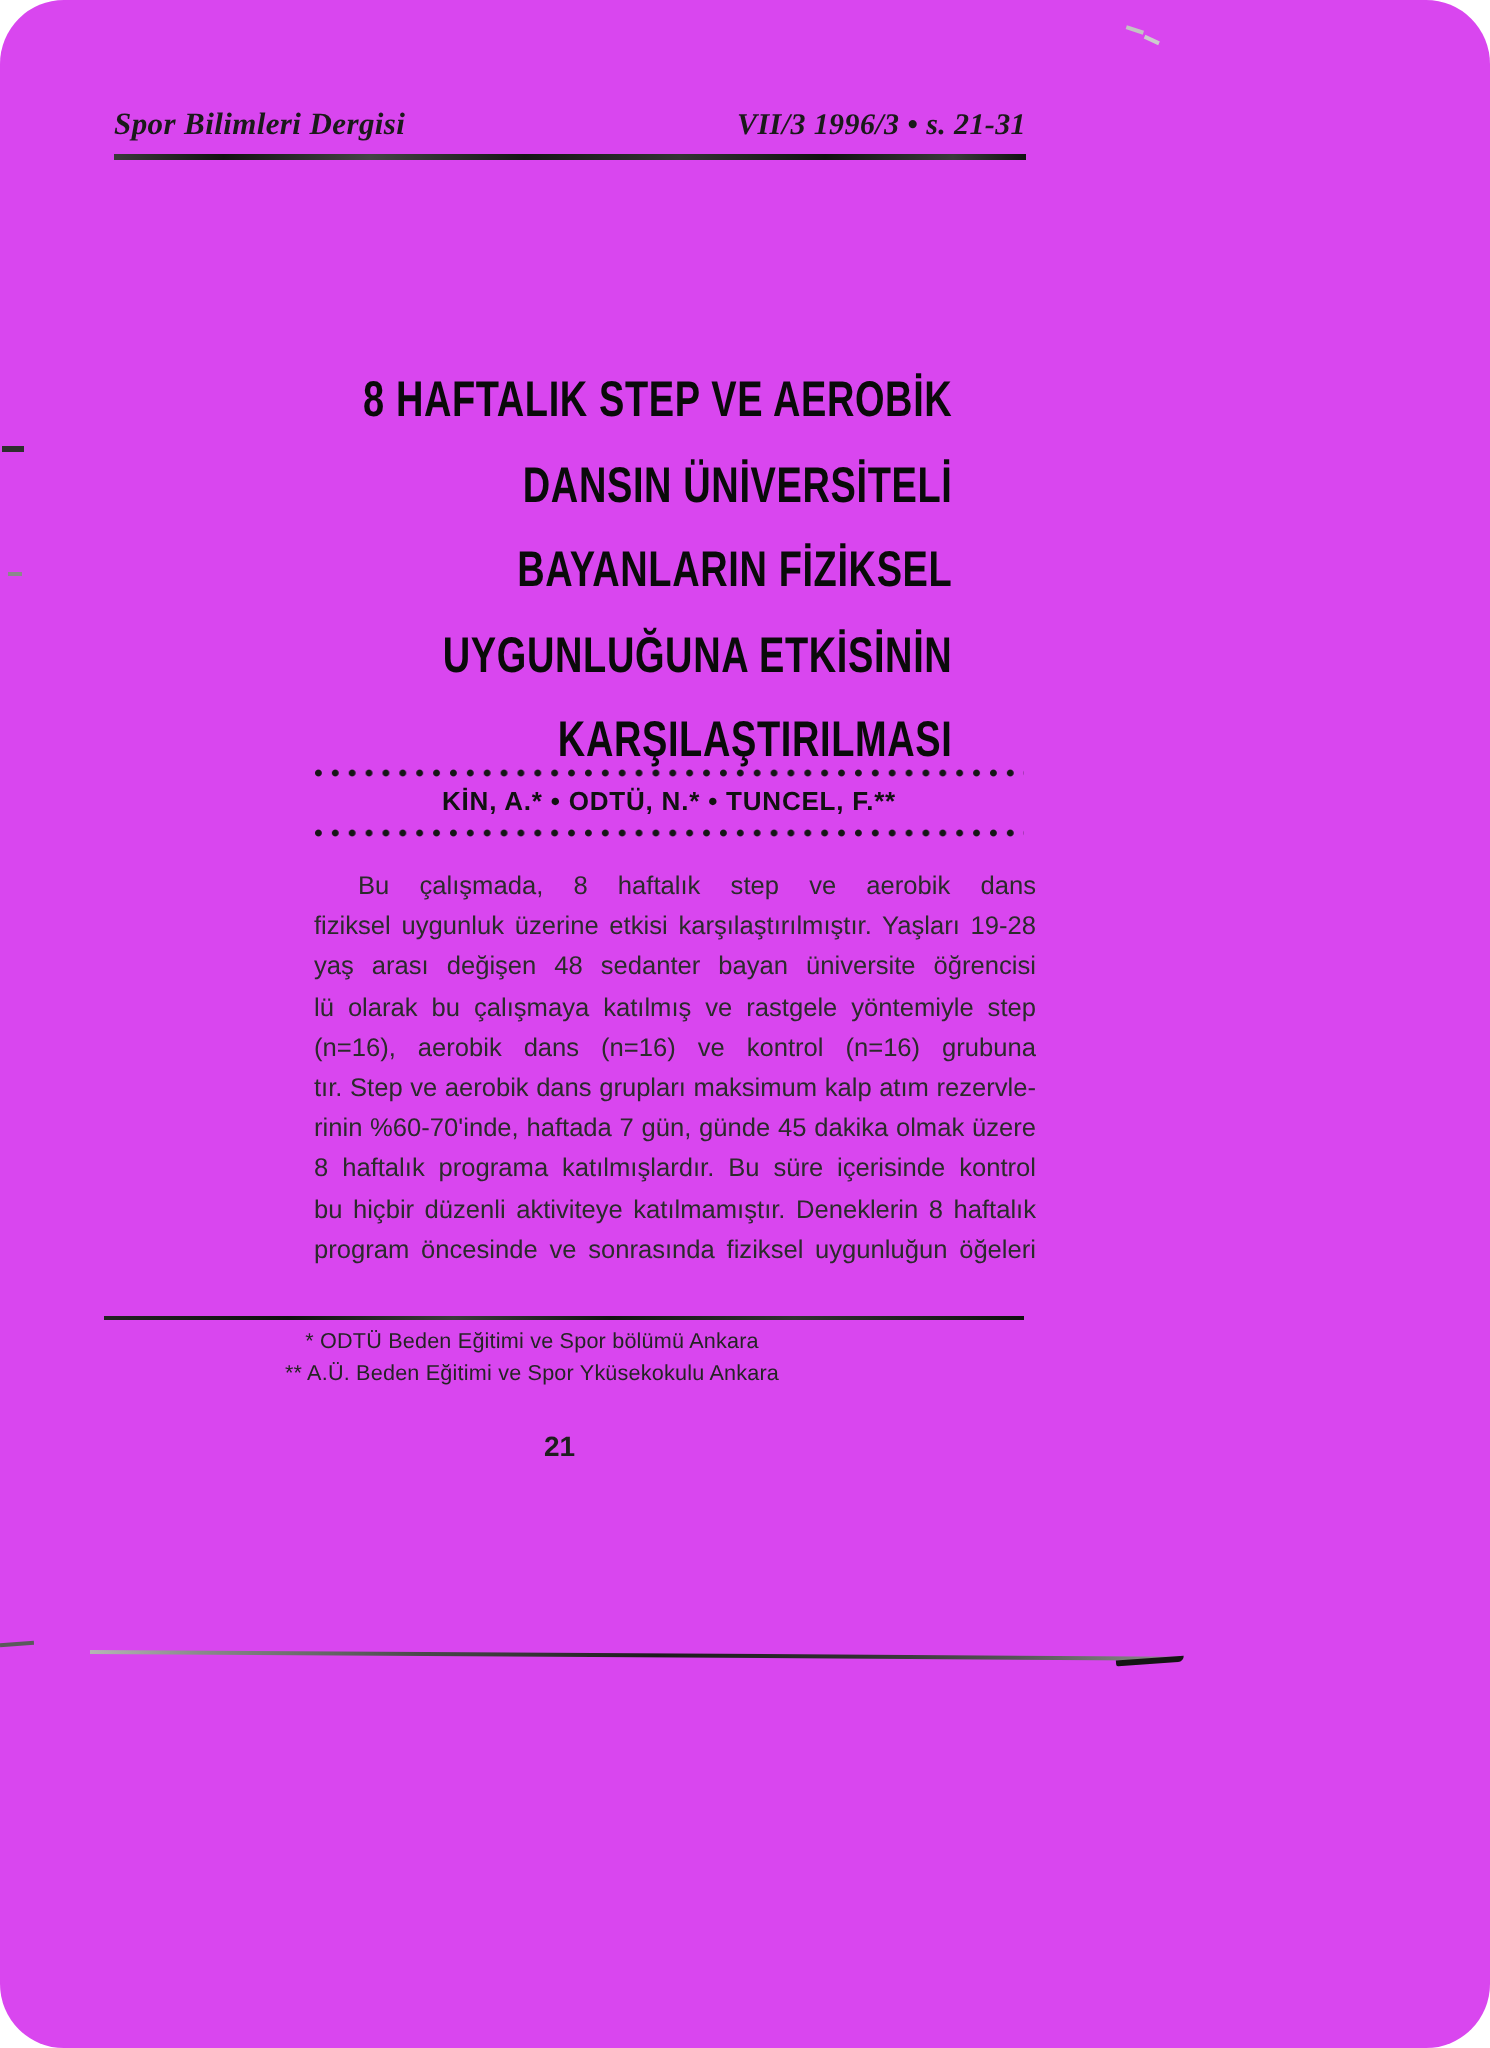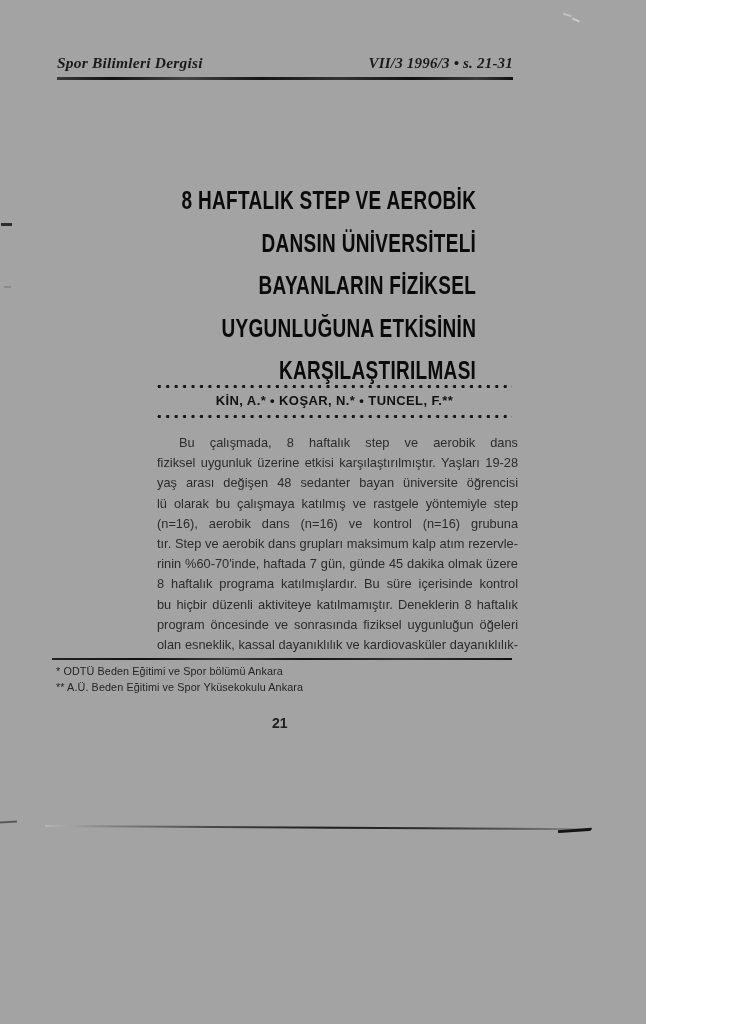--- a/index.html
+++ b/index.html
@@ -1,21 +1,22 @@
 <!DOCTYPE html>
 <html><head>
 <meta charset="utf-8">
 <style>
   html,body{margin:0;padding:0;}
   .page{
     position:relative;
-    width:646px;height:1024px;
-    background:#a3a3a3;
+    width:745px;height:1024px;
+    background:#d946ef;
     overflow:hidden;
     font-family:"Liberation Sans",sans-serif;
+    border-radius:32px;
   }
   
   .journal-header{
     position:absolute;left:57px;top:54px;width:456px;
     display:flex;justify-content:space-between;align-items:baseline;
     font-family:"Liberation Serif",serif;
     font-style:italic;font-weight:bold;
     color:#1a1a1a;
   }
   .journal-name{font-size:15.5px;letter-spacing:.2px;}
@@ -61,21 +62,21 @@
     height:20.2px;overflow:hidden;
   }
   .abs-line.first{text-indent:22px;}
   
   .footnote-rule{
     position:absolute;left:52px;top:658px;width:460px;height:2.2px;
     background:linear-gradient(90deg,#222 0%,#0f0f0f 20%,#3a3a3a 38%,#121212 55%,#303030 75%,#101010 100%);
   }
   .footnotes{
     position:absolute;left:56px;top:663px;width:420px;
-    color:#242424;font-size:10.8px;line-height:16px;letter-spacing:.1px;
+    color:#242424;font-size:10.8px;line-height:16px;letter-spacing:.1px;text-align:center;
   }
   
   .page-number{
     position:absolute;left:272px;top:715px;
     color:#1e1e1e;font-size:14px;font-weight:bold;
   }
   
   .artifact{position:absolute;}
   .margin-dash-1{left:1px;top:223px;width:11px;height:3px;background:#2e2e2e;}
   .margin-dash-2{left:4px;top:286px;width:7px;height:2px;background:#8a8a8a;}
@@ -102,35 +103,34 @@
 
   <div class="article-title">
     <div class="title-line">8 HAFTALIK STEP VE AEROBİK</div>
     <div class="title-line">DANSIN ÜNİVERSİTELİ</div>
     <div class="title-line">BAYANLARIN FİZİKSEL</div>
     <div class="title-line">UYGUNLUĞUNA ETKİSİNİN</div>
     <div class="title-line">KARŞILAŞTIRILMASI</div>
   </div>
 
   <div class="dotline one"></div>
-  <div class="authors-line">KİN, A.* • KOŞAR, N.* • TUNCEL, F.**</div>
+  <div class="authors-line">KİN, A.* • ODTÜ, N.* • TUNCEL, F.**</div>
   <div class="dotline two"></div>
 
   <div class="abstract">
     <div class="abs-line first">Bu çalışmada, 8 haftalık step ve aerobik dans uygulamasının</div>
     <div class="abs-line">fiziksel uygunluk üzerine etkisi karşılaştırılmıştır. Yaşları 19-28</div>
     <div class="abs-line">yaş arası değişen 48 sedanter bayan üniversite öğrencisi gönül-</div>
     <div class="abs-line">lü olarak bu çalışmaya katılmış ve rastgele yöntemiyle step</div>
     <div class="abs-line">(n=16), aerobik dans (n=16) ve kontrol (n=16) grubuna ayrılmış-</div>
     <div class="abs-line">tır. Step ve aerobik dans grupları maksimum kalp atım rezervle-</div>
     <div class="abs-line">rinin %60-70'inde, haftada 7 gün, günde 45 dakika olmak üzere</div>
     <div class="abs-line">8 haftalık programa katılmışlardır. Bu süre içerisinde kontrol gru-</div>
     <div class="abs-line">bu hiçbir düzenli aktiviteye katılmamıştır. Deneklerin 8 haftalık</div>
     <div class="abs-line">program öncesinde ve sonrasında fiziksel uygunluğun öğeleri</div>
-    <div class="abs-line">olan esneklik, kassal dayanıklılık ve kardiovasküler dayanıklılık-</div>
   </div>
 
   <div class="footnote-rule"></div>
   <div class="footnotes">
     <div>* ODTÜ Beden Eğitimi ve Spor bölümü Ankara</div>
     <div>** A.Ü. Beden Eğitimi ve Spor Yküsekokulu Ankara</div>
   </div>
 
   <div class="page-number">21</div>
 

